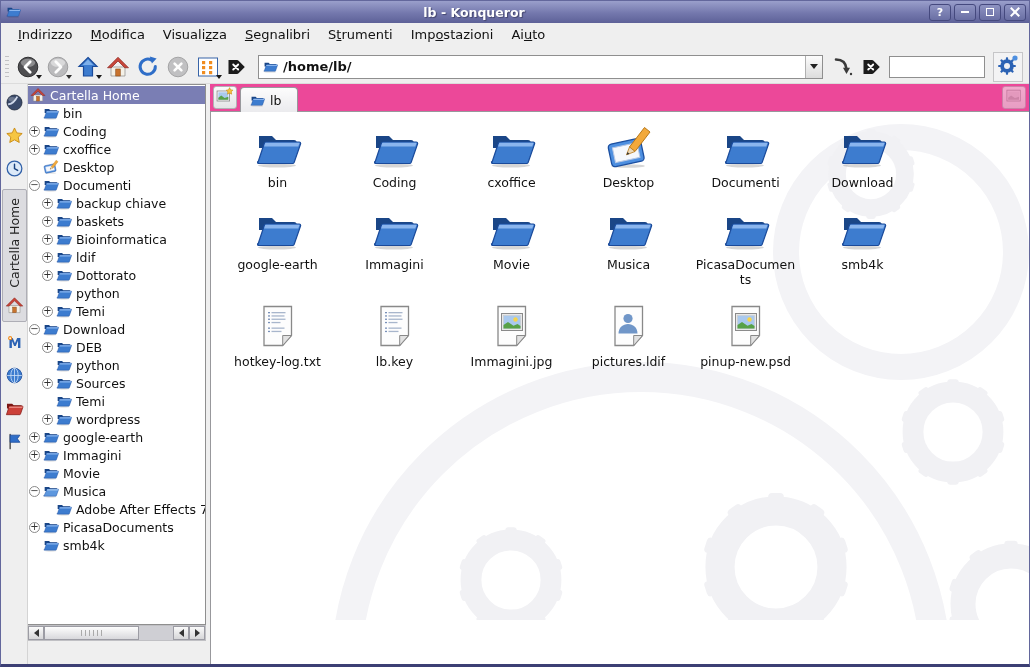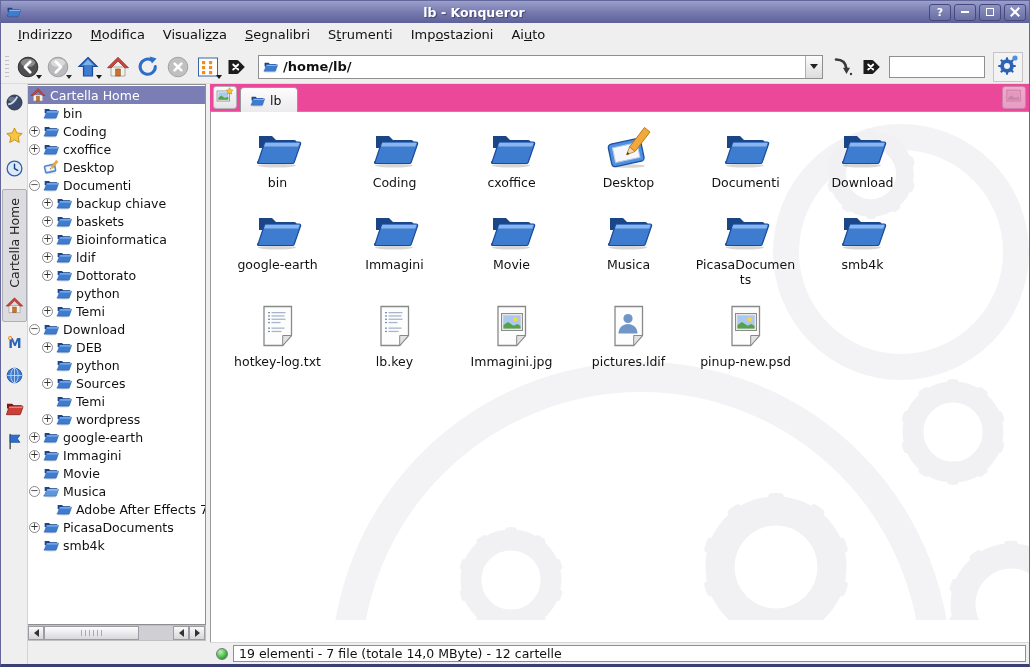--- a/index.html
+++ b/index.html
@@ -1054,20 +1054,16 @@
                   <rect x="13.5" y="10.5" width="21" height="17" fill="#e8e8e8" stroke="#8a8a8a"></rect>
                   <rect x="15.5" y="12.5" width="17" height="13" fill="#a9c9ee" stroke="#c8c8c8" stroke-width=".5"></rect>
                   <circle cx="27.5" cy="16.5" r="2.2" fill="#f6d44c"></circle>
                   <path d="M15.5 25.5 v-3.5 l4.5-3 5.5 3.8 4-1.8 3 2 v2.5 Z" fill="#57a147"></path>
                 </svg>
               </span>
               <span class="glabel">pinup-new.psd</span>
             </div>
           </div>
       </div>
-      <div class="statusbar">
-        <span class="led"></span>
-        <span class="status-field">19 elementi - 7 file (totale 14,0 MByte) - 12 cartelle</span>
-      </div>
     </div>
 
   </div>
 </div>
 
 </body></html>

